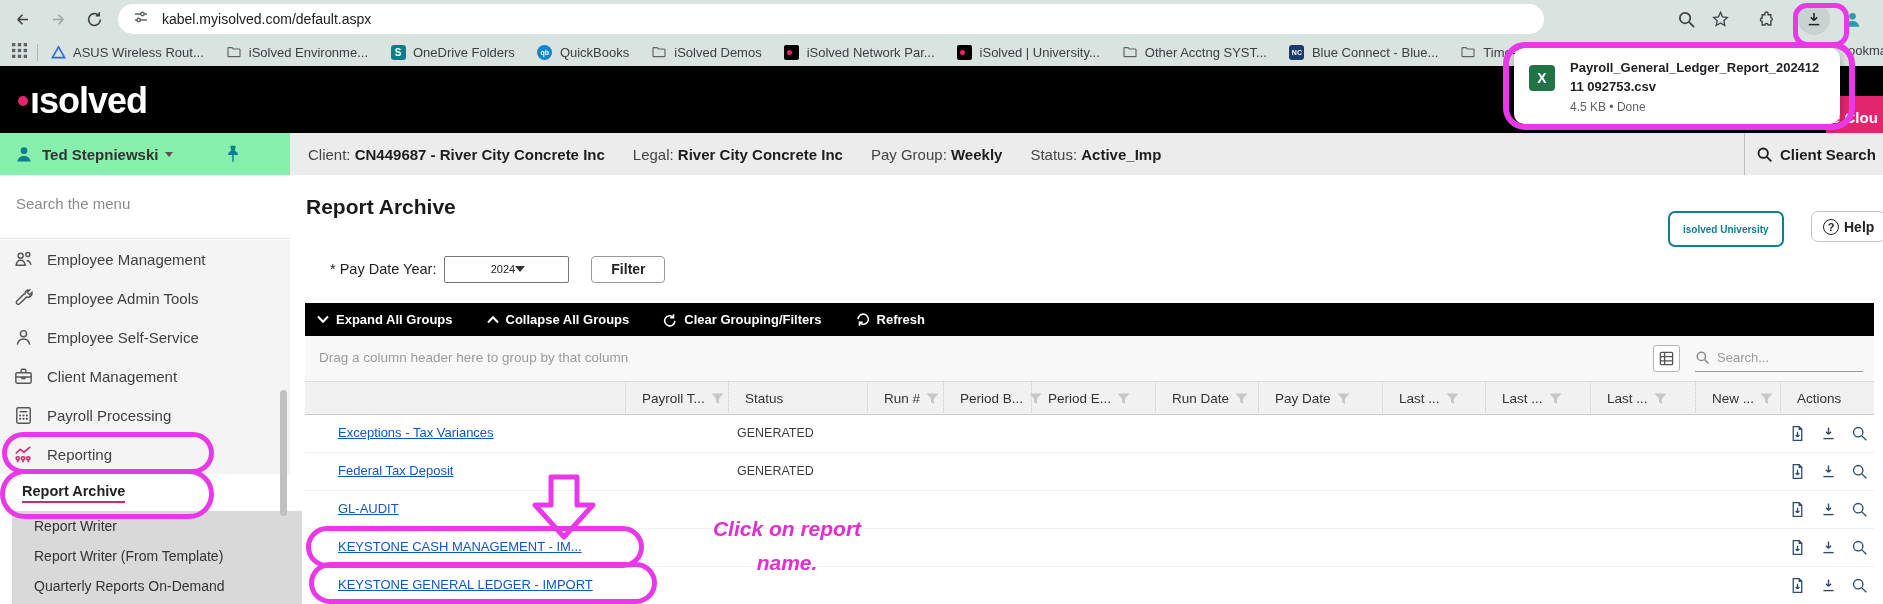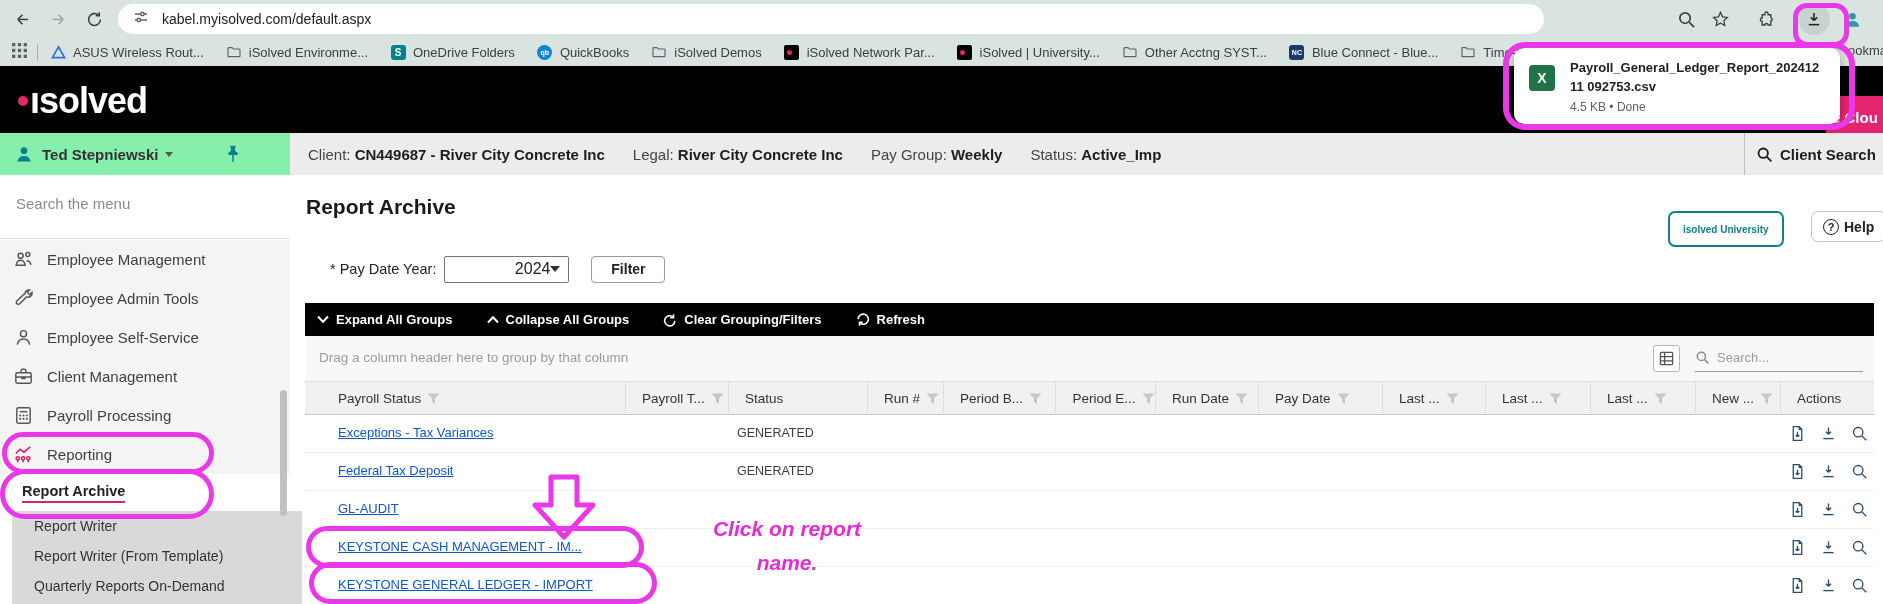--- a/index.html
+++ b/index.html
@@ -60,21 +60,21 @@
   .sb-scroll { position:absolute; left:280px; top:215px; width:7px; height:126px; background:#c0c0c0; border-radius:4px; }
 
   
   .main { left:290px; top:175px; width:1593px; height:429px; background:#fff; z-index:2; }
   .page-title { position:absolute; left:16px; top:20px; font-size:21px; font-weight:bold; color:#1a1a1a; }
   .univ-btn { position:absolute; left:1378px; top:36px; height:31px; border:2px solid #0e7f8d; border-radius:7px; color:#0e7f8d; font-weight:bold; font-size:10px; background:#fff; display:flex; align-items:center; padding:16px 13px; white-space:nowrap; }
   .help-btn { position:absolute; left:1521px; top:36px; height:31px; border:1px solid #c4c4c4; border-radius:7px; color:#222; font-weight:bold; font-size:14px; background:#fff; display:flex; align-items:center; gap:5px; padding:0 11px; }
   .qmark { width:16px; height:16px; border:1.5px solid #222; border-radius:50%; font-size:11px; display:flex; align-items:center; justify-content:center; font-weight:bold; }
   .filter-row { position:absolute; left:40px; top:80px; height:28px; display:flex; align-items:center; }
   .filter-label { font-size:14.5px; color:#222; }
-  .year-select { width:125px; height:27px; border:1px solid #767676; border-radius:2px; background:#fff; margin-left:8px; display:flex; align-items:center; justify-content:flex-end; padding:0 8px 0 10px; font-size:16px; color:#222; }
+  .year-select { width:125px; height:27px; border:1px solid #767676; border-radius:2px; background:#fff; margin-left:8px; display:flex; align-items:center; justify-content:center; padding:0 8px 0 10px; font-size:11px; color:#222; }
   .sel-chev { width:0; height:0; border-left:5px solid transparent; border-right:5px solid transparent; border-top:6px solid #333; }
   .filter-btn { margin-left:22px; width:74px; height:27px; border:1px solid #9a9a9a; border-radius:4px; background:#fff; font-weight:bold; font-size:14px; color:#222; display:flex; align-items:center; justify-content:center; }
 
   .grid { position:absolute; left:15px; top:128px; width:1569px; height:301px; }
   .gtoolbar { position:absolute; left:0; top:0; width:1569px; height:33px; background:#000; color:#fff; display:flex; align-items:center; padding-left:12px; gap:34px; }
   .gtb { display:flex; align-items:center; gap:7px; font-weight:bold; font-size:13px; white-space:nowrap; }
   .groupbar { position:absolute; left:0; top:33px; width:1569px; height:46px; background:#f8f8f8; border-bottom:1px solid #ddd; }
   .group-hint { position:absolute; left:14px; top:14px; font-size:13.5px; color:#9b9b9b; }
   .export-btn { position:absolute; left:1348px; top:9px; width:27px; height:27px; border:1px solid #b5b5b5; border-radius:3px; background:#fff; display:flex; align-items:center; justify-content:center; color:#555; }
   .gsearch { position:absolute; left:1390px; top:8px; width:168px; height:28px; border-bottom:1px solid #999; display:flex; align-items:center; gap:7px; color:#8a8a8a; }
@@ -428,26 +428,20 @@
       <span class="gsearch">
         <svg width="15" height="15" viewBox="0 0 20 20" fill="none" stroke="#8a8a8a" stroke-width="2">
             <circle cx="8.5" cy="8.5" r="5.5"></circle>
             <path d="M12.8 12.8L18 18"></path>
           </svg>
         <input type="text" placeholder="Search..." style="">
       </span>
     </div>
 
     <div class="thead">
-      <div class="th first" style="left:17px; width:303px;">
-        <span>Payroll Status</span>
-        <svg width="13" height="12" viewBox="0 0 13 12">
-            <path d="M0.5 0.5H12.5L8 5.5V11L5 9V5.5Z" fill="#c7c7c7"></path>
-          </svg>
-      </div>
       <div class="th" style="left:320px; width:103px;">
         <span>Payroll T...</span>
         <svg width="13" height="12" viewBox="0 0 13 12">
             <path d="M0.5 0.5H12.5L8 5.5V11L5 9V5.5Z" fill="#c7c7c7"></path>
           </svg>
       </div>
       <div class="th" style="left:423px; width:139px;">
         <span>Status</span>
       </div>
       <div class="th" style="left:562px; width:76px;">
@@ -455,21 +449,21 @@
         <svg width="13" height="12" viewBox="0 0 13 12">
             <path d="M0.5 0.5H12.5L8 5.5V11L5 9V5.5Z" fill="#c7c7c7"></path>
           </svg>
       </div>
       <div class="th" style="left:638px; width:112px;">
         <span>Period B...</span>
         <svg width="13" height="12" viewBox="0 0 13 12">
             <path d="M0.5 0.5H12.5L8 5.5V11L5 9V5.5Z" fill="#c7c7c7"></path>
           </svg>
       </div>
-      <div class="th" style="left:750px; width:100px;justify-content:center;">
+      <div class="th" style="left:726px; width:100px;">
         <span>Period E...</span>
         <svg width="13" height="12" viewBox="0 0 13 12">
             <path d="M0.5 0.5H12.5L8 5.5V11L5 9V5.5Z" fill="#c7c7c7"></path>
           </svg>
       </div>
       <div class="th" style="left:850px; width:103px;">
         <span>Run Date</span>
         <svg width="13" height="12" viewBox="0 0 13 12">
             <path d="M0.5 0.5H12.5L8 5.5V11L5 9V5.5Z" fill="#c7c7c7"></path>
           </svg>

